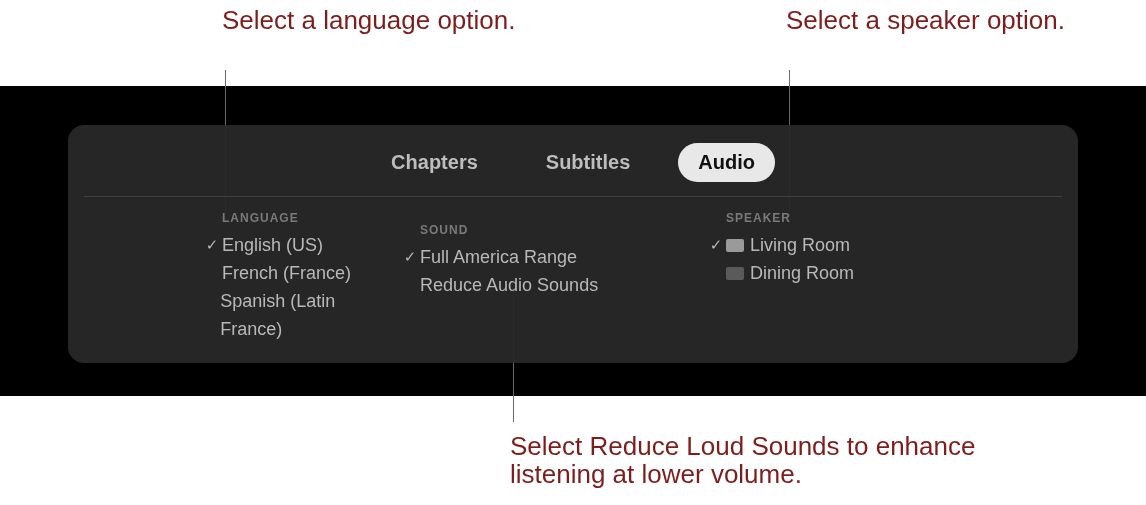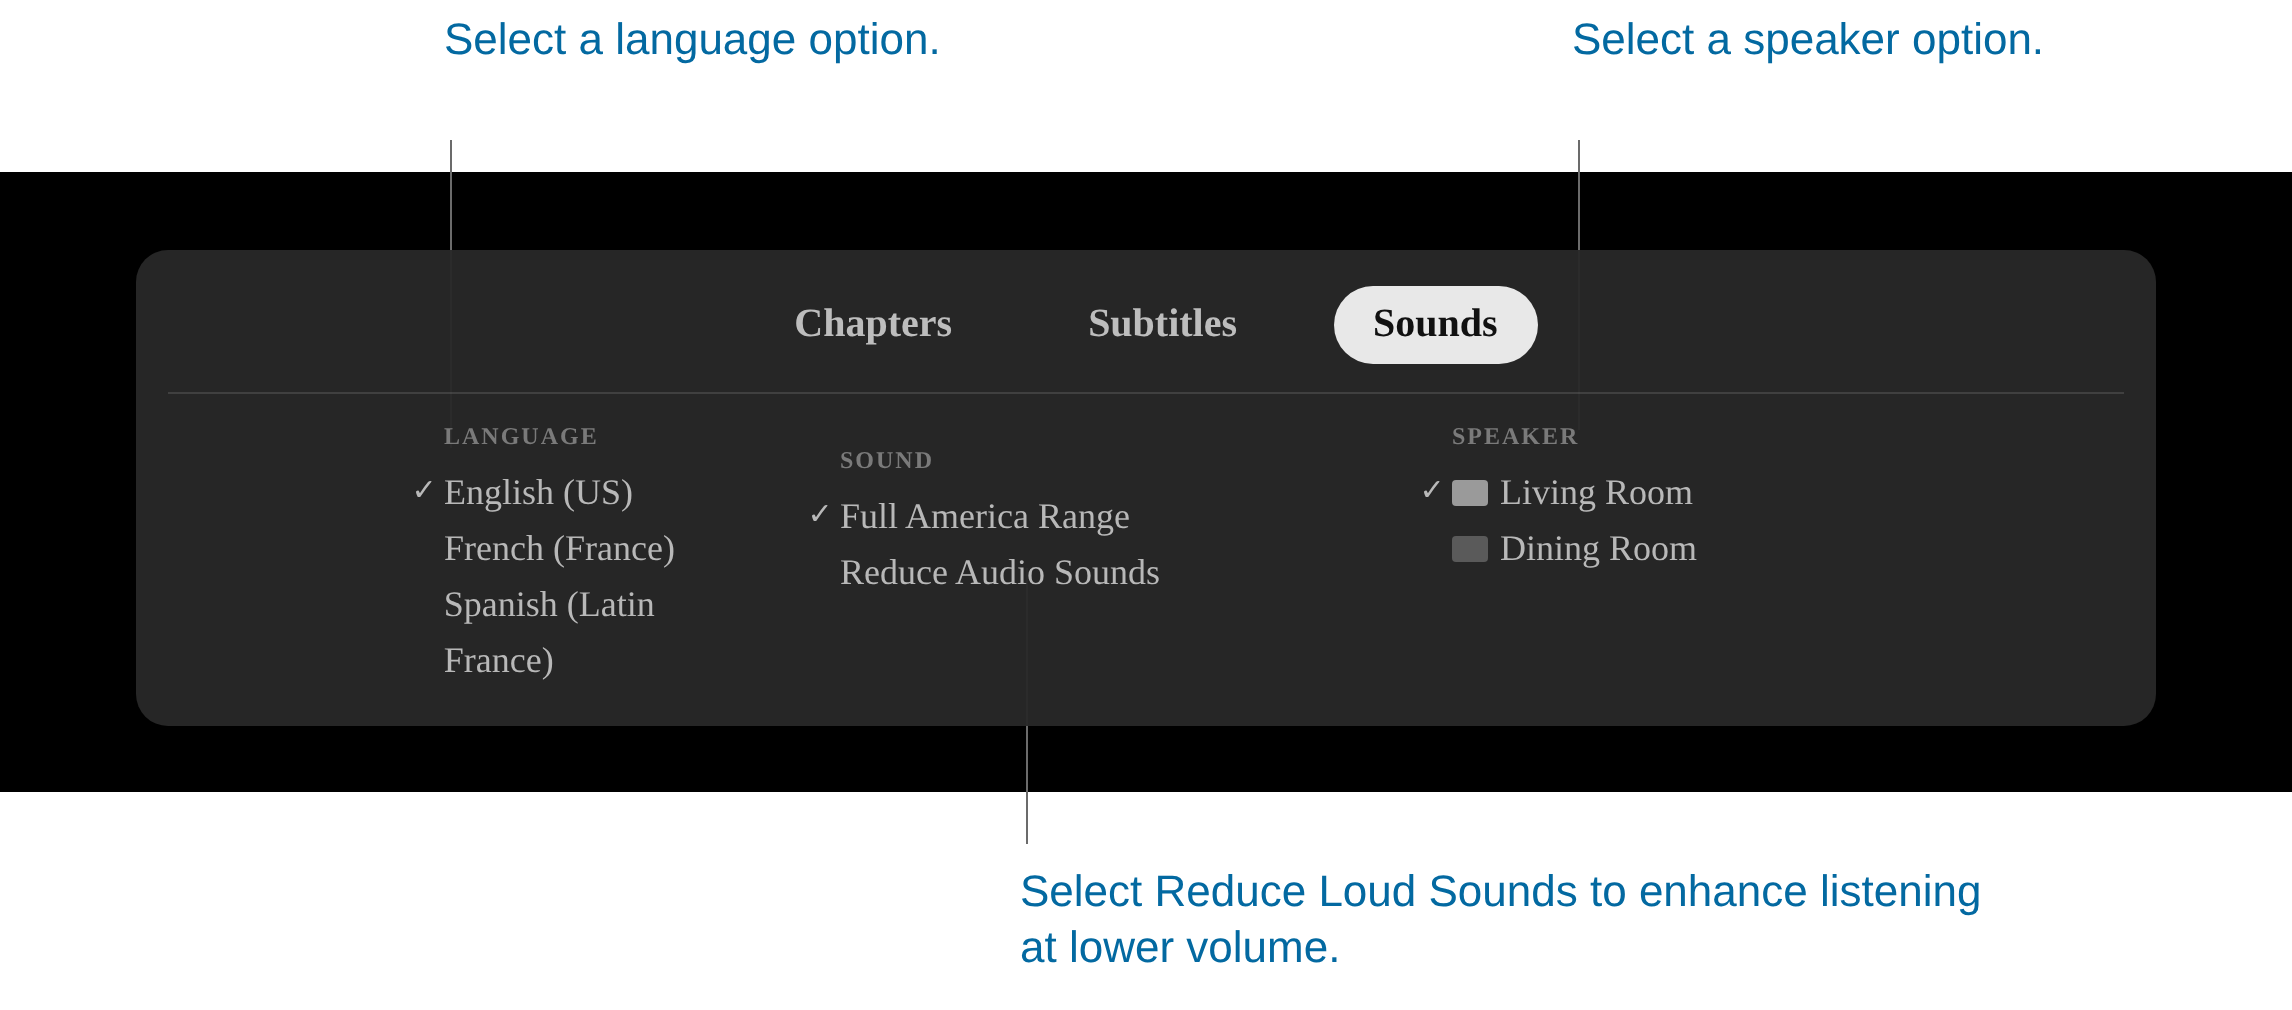--- a/index.html
+++ b/index.html
@@ -21,21 +21,20 @@
     }
     .panel {
       position: absolute;
       top: 125px;
       left: 68px;
       width: 1010px;
       height: 238px;
       background: rgba(40,40,40,0.95);
       border-radius: 16px;
       padding-top: 12px;
-      font-family: Liberation Serif, serif;
     }
     .tabs {
       display: flex;
       justify-content: center;
       gap: 28px;
       padding: 6px 0 14px 0;
     }
     .tab {
       font-size: 20px;
       font-weight: 600;
@@ -90,22 +89,22 @@
       border-radius: 2px;
       margin-right: 6px;
       display: inline-block;
       flex-shrink: 0;
     }
     .spk-selected { background: #9a9a9a; }
     .spk-unselected { background: #5a5a5a; }
 
     .callout {
       position: absolute;
-      color: #0369a1;
-      font-size: 22px;
+      color: #7f1d1d;
+      font-size: 26px;
       line-height: 28px;
     }
     .c-lang { top: 6px; left: 222px; }
     .c-speaker { top: 6px; left: 786px; }
     .c-sound { top: 432px; left: 510px; width: 500px; }
 
     .line {
       position: absolute;
       background: #6b6b6b;
       width: 1px;
@@ -123,21 +122,21 @@
 <div class="black-band"></div>
 
 <div class="line line-lang"></div>
 <div class="line line-speaker"></div>
 <div class="line line-sound"></div>
 
 <div class="panel">
   <div class="tabs">
     <div class="tab">Chapters</div>
     <div class="tab">Subtitles</div>
-    <div class="tab active">Sounds</div>
+    <div class="tab active">Audio</div>
   </div>
   <div class="divider"></div>
   <div class="columns">
 
     <div class="col-lang">
       <div class="col-header">LANGUAGE</div>
       <div class="item">
         <span class="check-slot">✓</span>
         <span>English (US)</span>
       </div>

